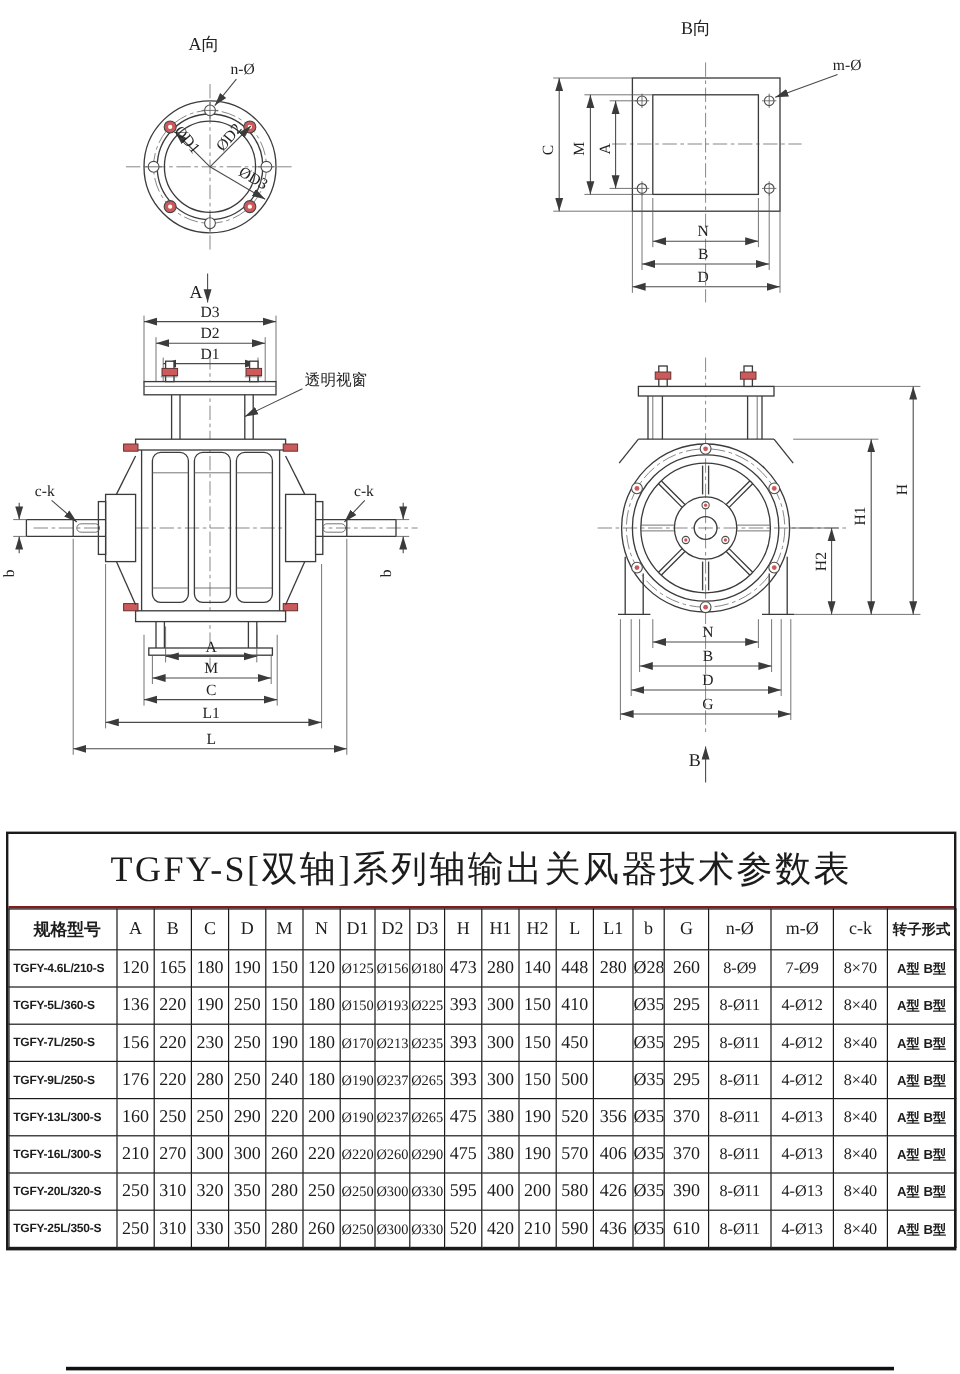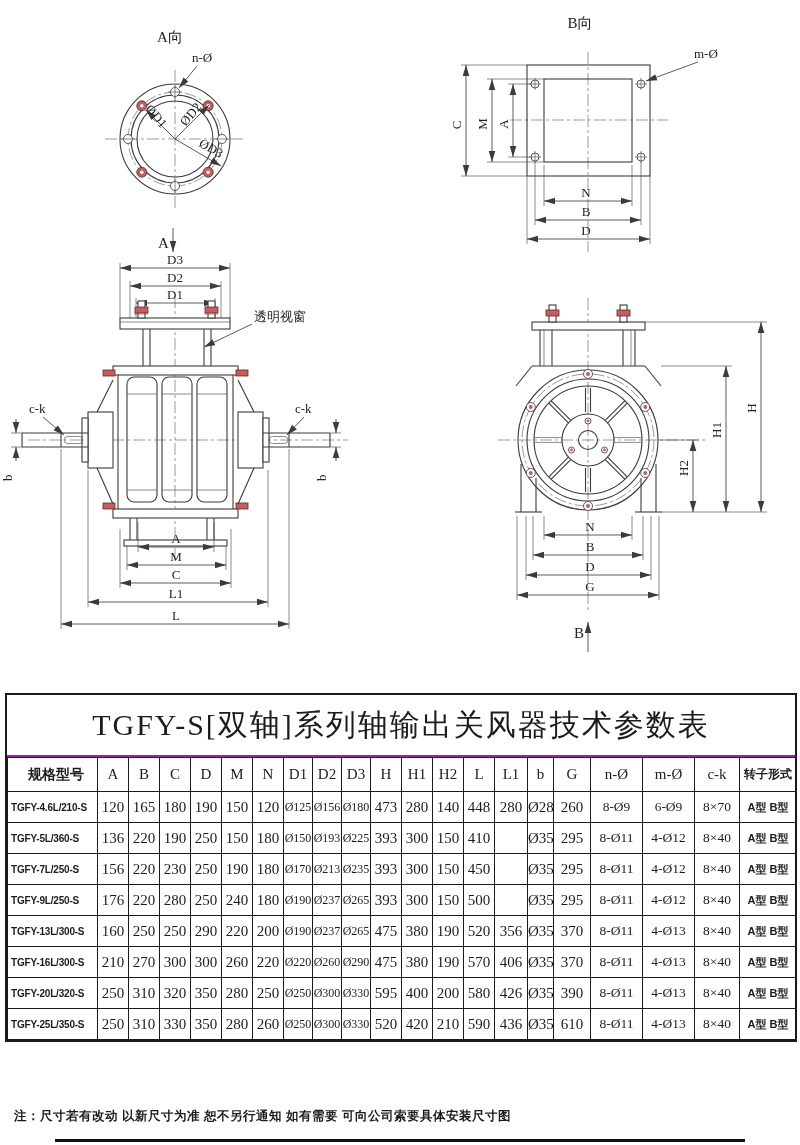--- a/index.html
+++ b/index.html
@@ -13,21 +13,21 @@
   .dim{stroke:#4a4a4a;stroke-width:0.9;fill:none;}
   .cl{stroke:#707070;stroke-width:0.7;fill:none;stroke-dasharray:12 3 3 3;}
   .red{fill:#cc5a5a;stroke:#5a3030;stroke-width:0.8;}
   .hole{fill:#ffffff;stroke:#4a4a4a;stroke-width:0.9;}
   .redhole{fill:#cc5a5a;stroke:#444444;stroke-width:0.9;}
   text.t{font:13px "Liberation Serif",serif;fill:#232323;}
   text.vt{font:15px "Liberation Serif",serif;fill:#232323;}
   text.cj{font:13px "Liberation Sans",sans-serif;fill:#232323;}
   
   .frame{position:absolute;left:5px;top:693px;width:788px;border:2px solid #1a1a1a;background:#fff;}
-  .tbl-title{height:60px;line-height:60px;text-align:center;border-bottom:2px solid #a21caf;
+  .tbl-title{height:60px;line-height:60px;text-align:center;border-bottom:2px solid #7f1d1d;
              font-family:"Liberation Serif",serif;font-size:30px;letter-spacing:2px;white-space:nowrap;}
   table{border-collapse:collapse;width:100%;table-layout:fixed;font-family:"Liberation Serif",serif;}
   th,td{border:1px solid #1a1a1a;text-align:center;padding:0;height:30px;font-size:15px;
         font-weight:normal;overflow:hidden;white-space:nowrap;}
   th{height:33px;font-size:15px;}
   th:first-child{text-align:left;padding-left:20px;font-family:"Liberation Sans",sans-serif;
                  font-weight:bold;font-size:14px;}
   th:nth-child(21){font-family:"Liberation Sans",sans-serif;font-weight:bold;font-size:12px;}
   td.model{text-align:left;padding-left:3px;font-family:"Liberation Sans",sans-serif;
            font-weight:bold;font-size:10px;letter-spacing:-0.2px;}
@@ -434,21 +434,21 @@
             <td class="sm">Ø156</td>
             <td class="sm">Ø180</td>
             <td>473</td>
             <td>280</td>
             <td>140</td>
             <td>448</td>
             <td>280</td>
             <td>Ø28</td>
             <td>260</td>
             <td>8-Ø9</td>
-            <td>6-Ø9</td>
+            <td>7-Ø9</td>
             <td>8×70</td>
             <td>A型 B型</td>
           </tr>
           <tr>
             <td class="model">TGFY-5L/360-S</td>
             <td>136</td>
             <td>220</td>
             <td>190</td>
             <td>250</td>
             <td>150</td>
@@ -612,16 +612,15 @@
             <td>610</td>
             <td>8-Ø11</td>
             <td>4-Ø13</td>
             <td>8×40</td>
             <td>A型 B型</td>
           </tr>
         </tbody>
   </table>
 </div>
 
-<div class="note">注：尺寸若有改动 以新尺寸为准 恕不另行通知 如有需要 可向公司索要具体安装尺寸图</div>
 <div class="bottom-line"></div>
 
 </div>
 
 </body></html>

